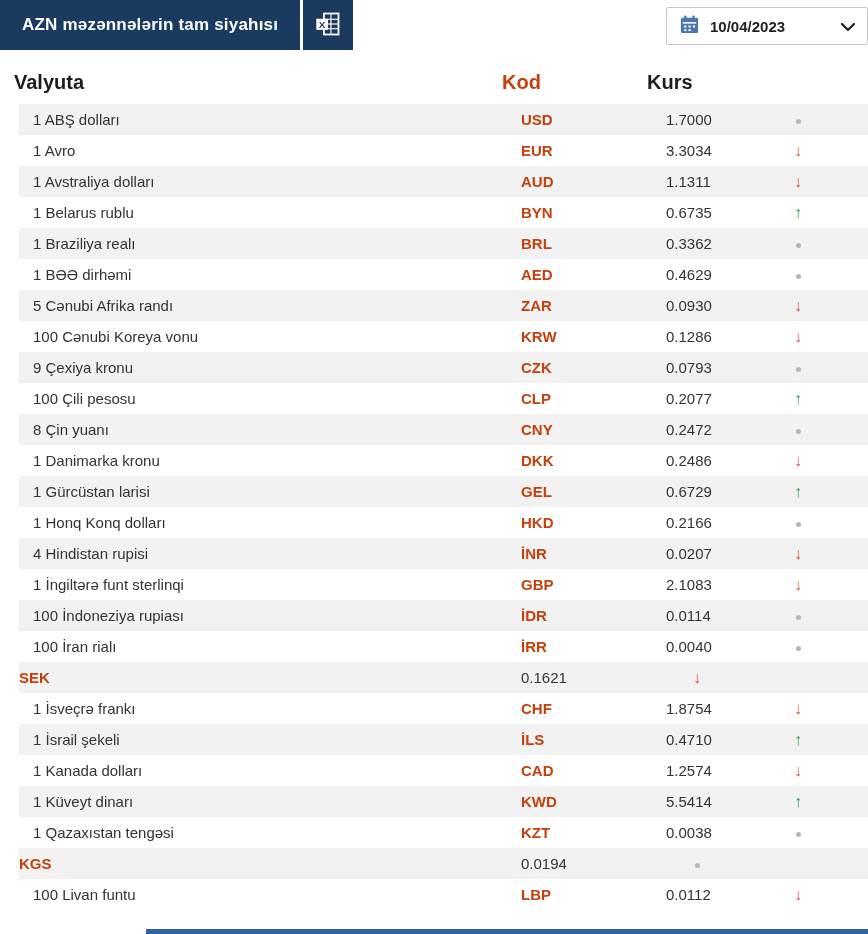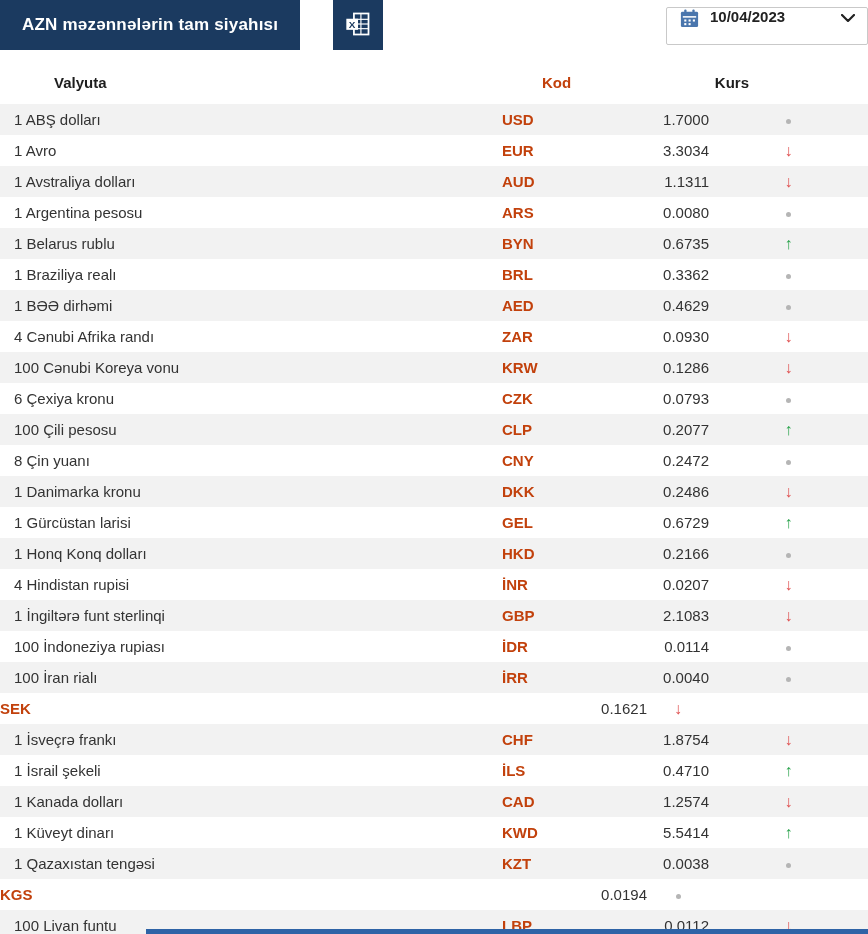--- a/index.html
+++ b/index.html
@@ -5,54 +5,54 @@
   html,body{margin:0;padding:0;}
   body{
     width:868px;height:934px;
     font-family:"Liberation Sans",sans-serif;
     background:#ffffff;
     position:relative;
     overflow:hidden;
     color:#333;
   }
   
-  .topbar{display:flex;align-items:stretch;height:50px;gap:30px;}
+  .topbar{display:flex;align-items:stretch;height:50px;}
   .title-block{
     background:#1b3a60;color:#fff;
     display:flex;align-items:center;
     padding:0 22px;font-weight:700;font-size:17px;
     letter-spacing:.2px;
   }
   .excel-btn{
     background:#1b3a60;width:50px;margin-left:3px;
     display:flex;align-items:center;justify-content:center;
     cursor:pointer;border:none;
   }
   .date-box{
     position:absolute;top:7px;right:0;
     width:176px;height:36px;
     border:1px solid #c9c9c9;border-radius:2px;
     background:#fff;
-    display:flex;align-items:flex-start;gap:10px;
+    display:flex;align-items:center;gap:10px;
     padding:0 12px;cursor:pointer;
   }
   .date-text{font-size:15px;font-weight:600;color:#222;flex:1;}
   
   .table{margin-top:10px;}
   .thead,.row{
     display:grid;
     grid-template-columns:502px 145px 62px 1fr;
     align-items:center;
   }
-  .thead{height:44px;font-weight:700;font-size:15px;color:#1d1d1d;padding-left:40px;}
-  .row{height:31px;font-size:15px;color:#333;}
+  .thead{height:44px;font-weight:700;font-size:20px;color:#1d1d1d;}
+  .row{height:31px;font-size:15px;color:#333;margin-left:19px;}
   .rows .row:nth-child(odd){background:#f2f2f2;}
   .cell-currency{padding-left:14px;white-space:nowrap;overflow:hidden;}
   .cell-code{font-weight:700;color:#c2410c;}
-  .cell-rate{text-align:right;}
+  .cell-rate{text-align:left;}
   .cell-trend{text-align:center;}
   .trend-down{color:#e05252;font-size:16px;line-height:1;}
   .trend-up{color:#2da44e;font-size:16px;line-height:1;}
   .trend-flat{color:#b5b5b5;}
   .dot{
     display:inline-block;width:5px;height:5px;border-radius:50%;
     background:#b5b5b5;vertical-align:middle;
   }
   
   .footer-strip{
@@ -124,26 +124,20 @@
     <div class="cell-trend"><span class="trend-down">↓</span></div>
   </div>
 
   <div class="row">
     <div class="cell-currency">1 Avstraliya dolları</div>
     <div class="cell-code">AUD</div>
     <div class="cell-rate">1.1311</div>
     <div class="cell-trend"><span class="trend-down">↓</span></div>
   </div>
 
-  <div class="row">
-    <div class="cell-currency">1 Argentina pesosu</div>
-    <div class="cell-code">ARS</div>
-    <div class="cell-rate">0.0080</div>
-    <div class="cell-trend"><span class="trend-flat"><span class="dot"></span></span></div>
-  </div>
 
   <div class="row">
     <div class="cell-currency">1 Belarus rublu</div>
     <div class="cell-code">BYN</div>
     <div class="cell-rate">0.6735</div>
     <div class="cell-trend"><span class="trend-up">↑</span></div>
   </div>
 
   <div class="row">
     <div class="cell-currency">1 Braziliya realı</div>
@@ -153,35 +147,35 @@
   </div>
 
   <div class="row">
     <div class="cell-currency">1 BƏƏ dirhəmi</div>
     <div class="cell-code">AED</div>
     <div class="cell-rate">0.4629</div>
     <div class="cell-trend"><span class="trend-flat"><span class="dot"></span></span></div>
   </div>
 
   <div class="row">
-    <div class="cell-currency">4 Cənubi Afrika randı</div>
+    <div class="cell-currency">5 Cənubi Afrika randı</div>
     <div class="cell-code">ZAR</div>
     <div class="cell-rate">0.0930</div>
     <div class="cell-trend"><span class="trend-down">↓</span></div>
   </div>
 
   <div class="row">
     <div class="cell-currency">100 Cənubi Koreya vonu</div>
     <div class="cell-code">KRW</div>
     <div class="cell-rate">0.1286</div>
     <div class="cell-trend"><span class="trend-down">↓</span></div>
   </div>
 
   <div class="row">
-    <div class="cell-currency">6 Çexiya kronu</div>
+    <div class="cell-currency">9 Çexiya kronu</div>
     <div class="cell-code">CZK</div>
     <div class="cell-rate">0.0793</div>
     <div class="cell-trend"><span class="trend-flat"><span class="dot"></span></span></div>
   </div>
 
   <div class="row">
     <div class="cell-currency">100 Çili pesosu</div>
     <div class="cell-code">CLP</div>
     <div class="cell-rate">0.2077</div>
     <div class="cell-trend"><span class="trend-up">↑</span></div>

